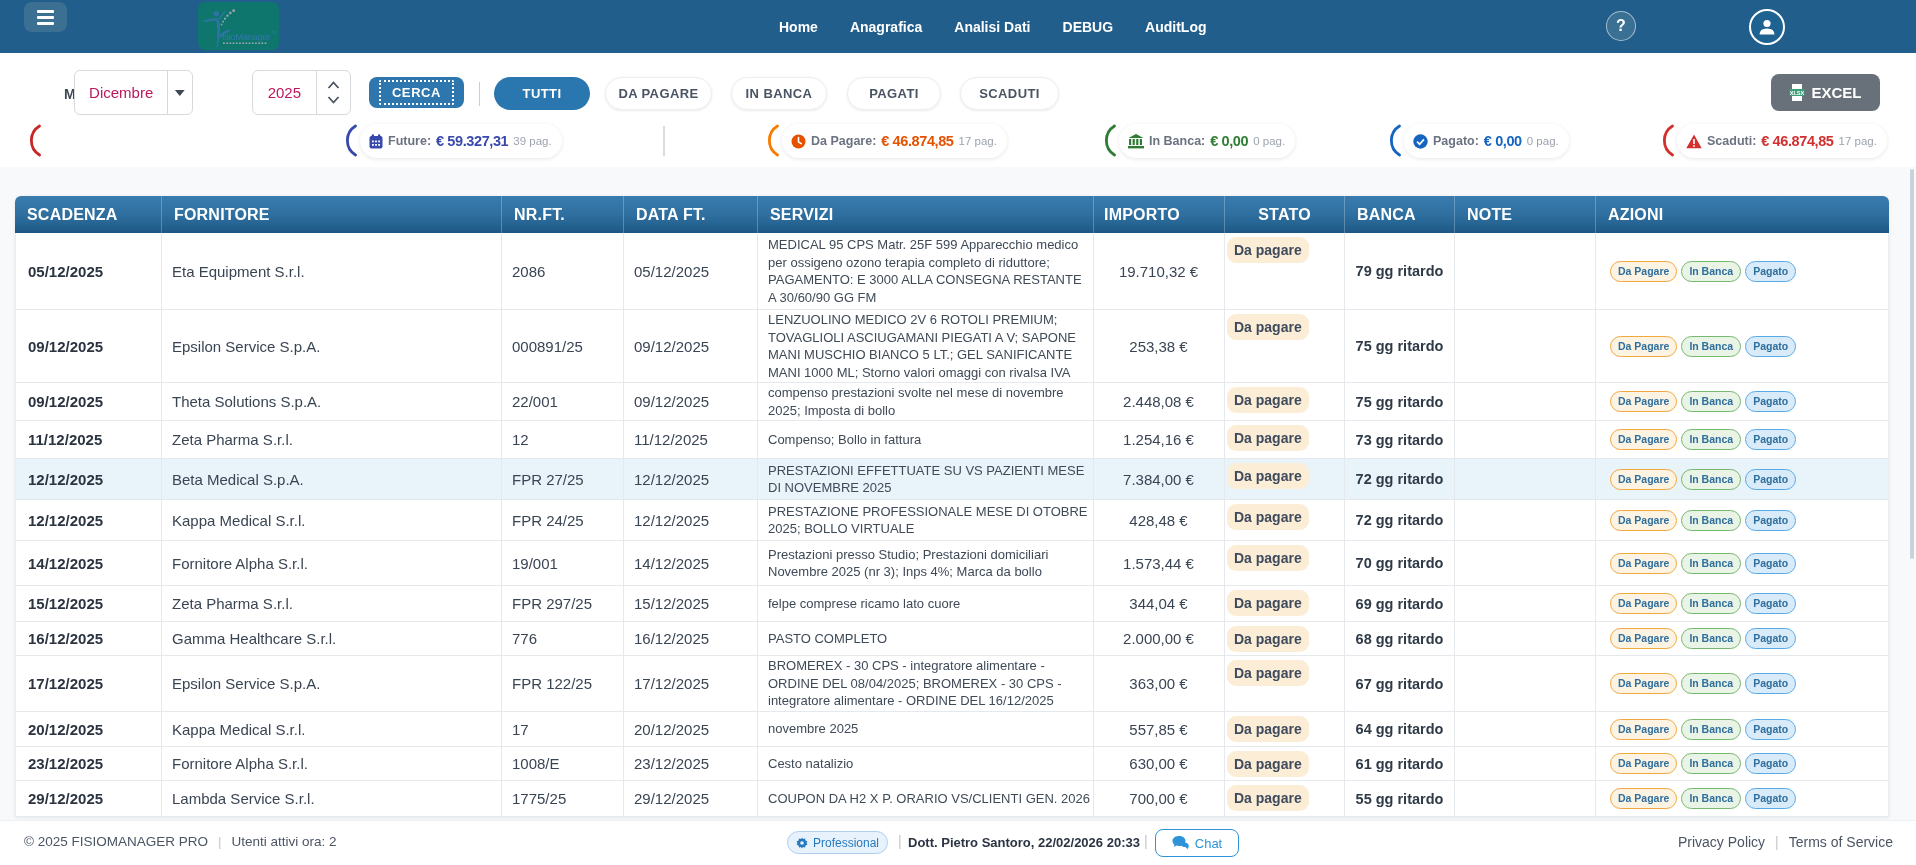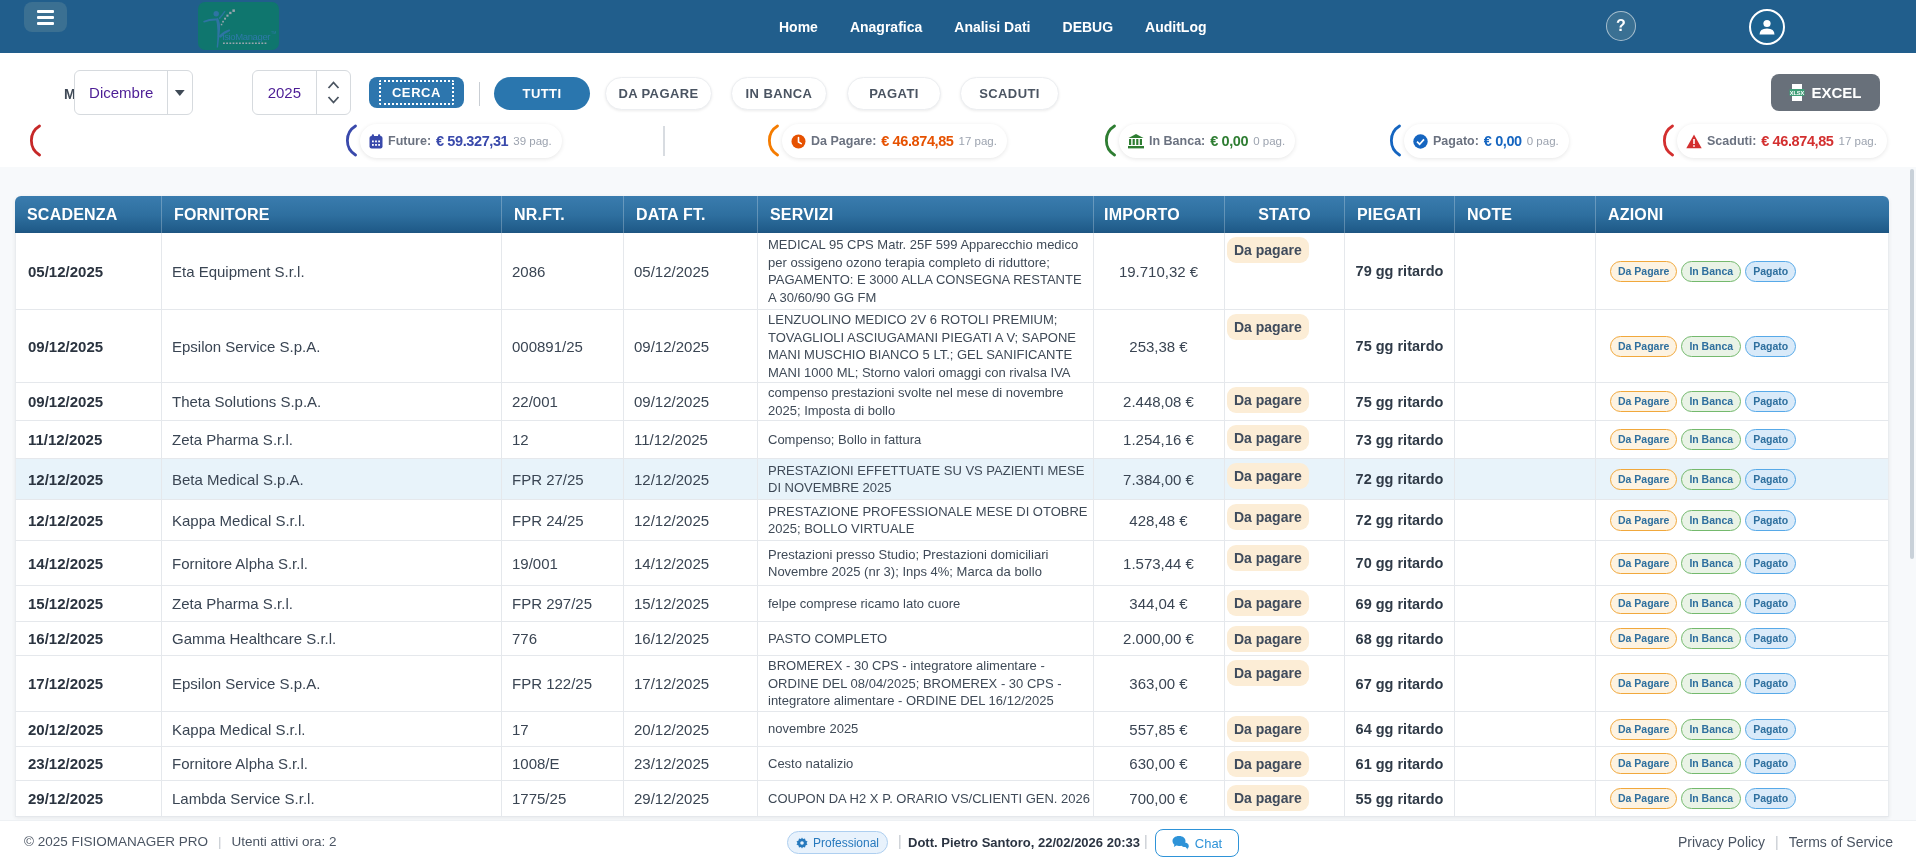--- a/index.html
+++ b/index.html
@@ -11,21 +11,21 @@
 .burger b { width:17px; height:3px; background:#fff; border-radius:1px; }
 .logocard { position:absolute; left:198px; top:2px; width:81px; height:48px; background:#0f766e; border-radius:7px; }
 .nav { position:absolute; left:779px; top:0; height:53px; display:flex; align-items:center; gap:32px; }
 .nav a { color:#fff; font-weight:bold; font-size:14px; text-decoration:none; }
 .help { position:absolute; left:1606px; top:11px; width:30px; height:30px; border-radius:50%; background:#3a7093; border:1px solid rgba(255,255,255,.55); color:#fff; font-weight:bold; font-size:16px; display:flex; align-items:center; justify-content:center; }
 .user { position:absolute; left:1749px; top:9px; width:36px; height:36px; border-radius:50%; border:2.5px solid #fff; background:#1d6290; display:flex; align-items:center; justify-content:center; }
 
 .toolbar { position:absolute; left:0; top:53px; width:1916px; height:114px; background:#fff; }
 .lbl { position:absolute; font-size:14px; font-weight:bold; color:#3f4956; top:33px;margin-left:34px; }
 .selbox { position:absolute; top:17px; height:45px; background:#fff; border:1px solid #d6dade; border-radius:6px; display:flex; align-items:center; }
-.selbox .txt { font-size:15px; color:#4c1d95; text-align:center; }
+.selbox .txt { font-size:15px; color:#be185d; text-align:center; }
 .vdiv { width:1px; height:100%; background:#d6dade; }
 .cerca { position:absolute; left:369px; top:24px; width:95px; height:31px; background:#2d76ae; border-radius:8px; color:#fff; font-weight:bold; font-size:13px; letter-spacing:.6px; display:flex; align-items:center; justify-content:center; }
 .cerca i { position:absolute; left:10px; top:3px; right:10px; bottom:3px; border:2px dotted #fff; border-radius:2px; }
 .sep1 { position:absolute; left:479px; top:29px; width:1px; height:24px; background:#c9ced4; }
 .pill { position:absolute; top:24px; height:33px; border-radius:17px; display:flex; align-items:center; justify-content:center; font-size:13px; font-weight:bold; letter-spacing:.4px; }
 .pill.on { background:#2a76ae; color:#fff; }
 .pill.off { background:#fff; color:#4a5462; border:1px solid #eceef1; box-shadow:0 1px 3px rgba(0,0,0,.08); }
 .excel { position:absolute; left:1771px; top:21px; width:109px; height:37px; background:#68707a; border-radius:8px; color:#fff; font-weight:bold; font-size:15px; display:flex; align-items:center; justify-content:center; gap:6px; }
 
 .chip { position:absolute; top:71px; height:34px; background:#fff; border-radius:17px; box-shadow:0 1px 4px rgba(0,0,0,.10); display:flex; align-items:center; padding:0 10px 0 9px; gap:5px; }
@@ -265,21 +265,21 @@
       </colgroup>
     <tbody>
         <tr>
       <th>SCADENZA</th>
           <th>FORNITORE</th>
           <th>NR.FT.</th>
           <th>DATA FT.</th>
           <th>SERVIZI</th>
           <th style="padding-left:10px">IMPORTO</th>
           <th class="ctr">STATO</th>
-          <th>PIEGATI</th>
+          <th>BANCA</th>
           <th>NOTE</th>
           <th>AZIONI</th>
     </tr>
     <tr style="height:77px">
       <td class="scad">05/12/2025</td>
           <td>Eta Equipment S.r.l.</td>
           <td>2086</td>
           <td>05/12/2025</td>
       <td class="serv">MEDICAL 95 CPS Matr. 25F 599 Apparecchio medico per ossigeno ozono terapia completo di riduttore; PAGAMENTO: E 3000 ALLA CONSEGNA RESTANTE A 30/60/90 GG FM</td>
       <td class="imp">19.710,32 €</td>

